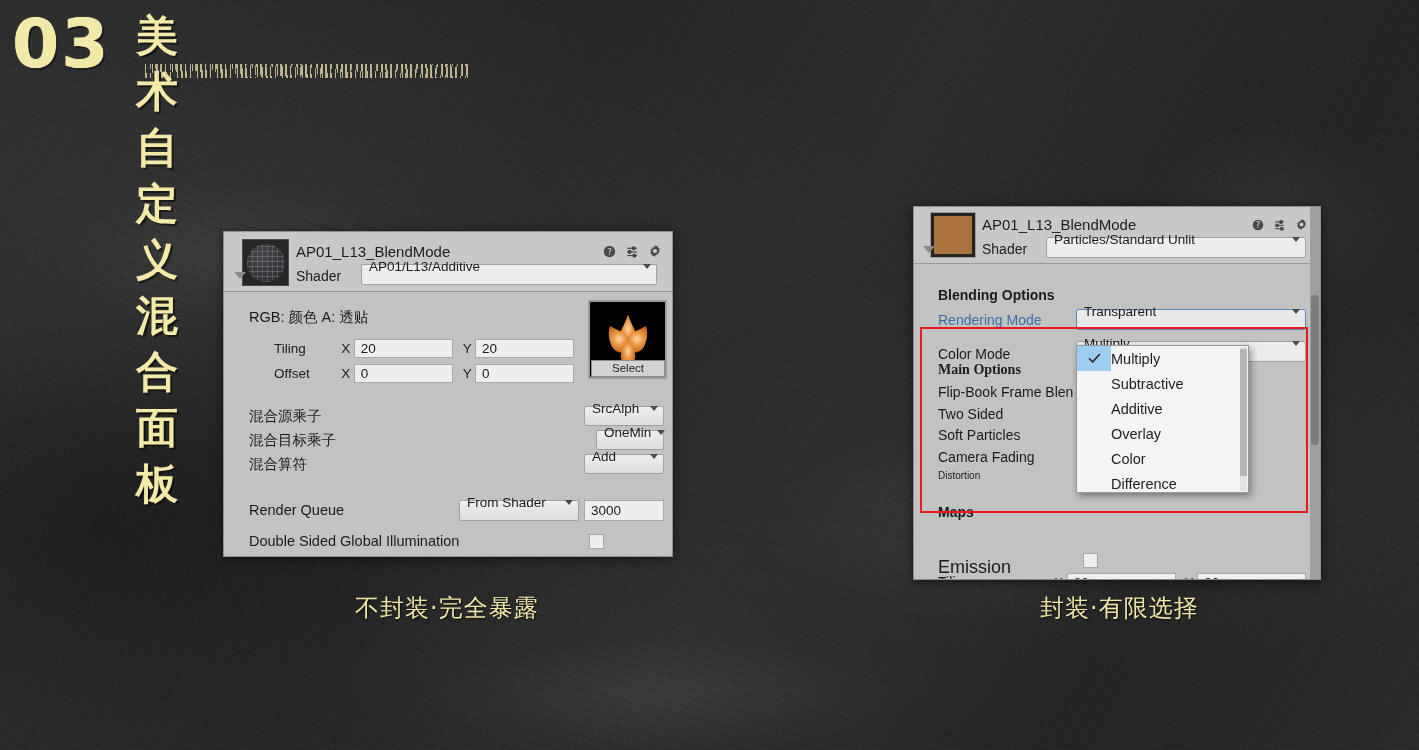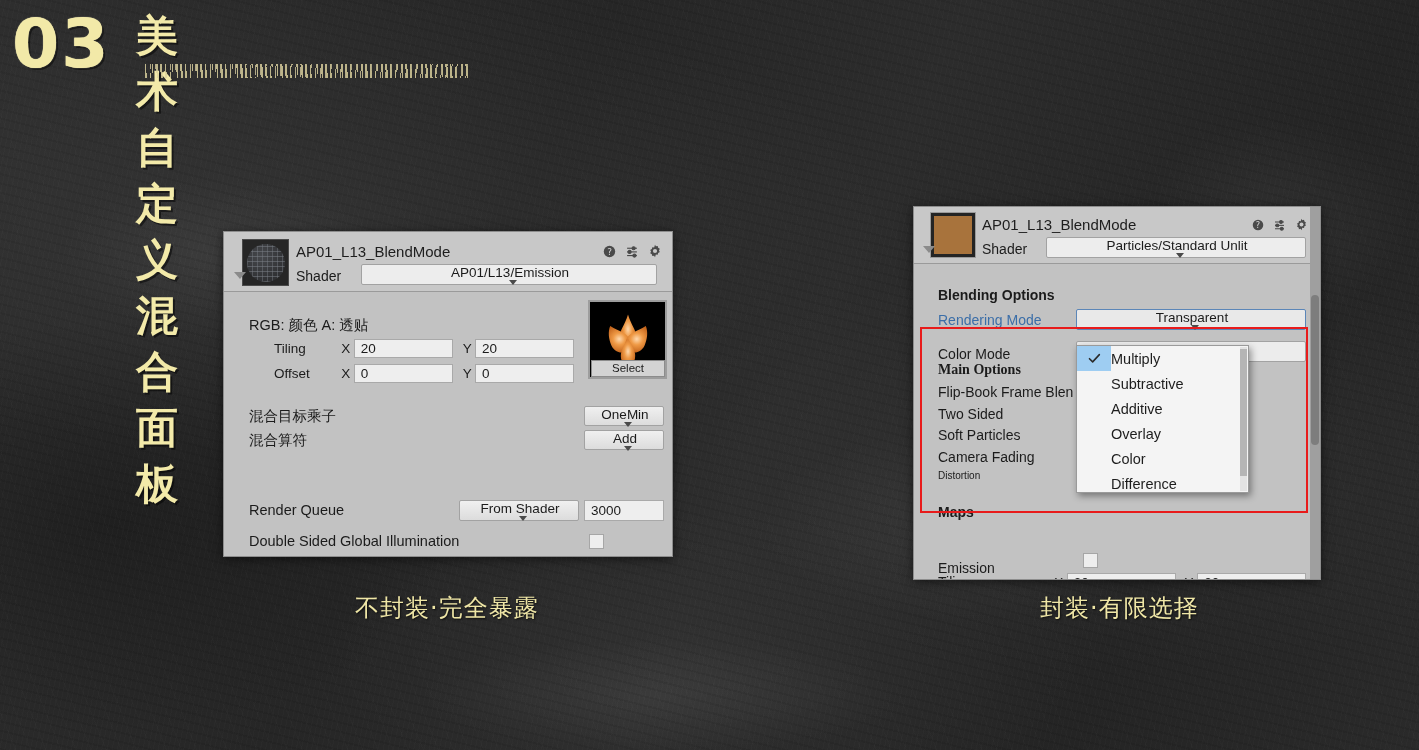--- a/index.html
+++ b/index.html
@@ -93,21 +93,21 @@
   }
   .field {
     background: #eeeeee; border: 1px solid #a9a9a9;
     color: #1b1b1b; display: flex; align-items: center;
     padding: 0 6px; font-size: 13.5px;
   }
   .dropdown {
     background: linear-gradient(#f0f0f0, #dcdcdc);
     border: 1px solid #a2a2a2; border-radius: 2px;
     display: flex; align-items: center; justify-content: space-between;
-    padding: 0 5px 16px 7px; font-size: 13.5px; color: #1b1b1b; flex-direction: column;
+    padding: 0 5px 16px 7px; font-size: 13.5px; color: #1b1b1b;
   }
   .dd-caret {
     width: 0; height: 0; margin-left: 6px;
     border-left: 4.5px solid transparent; border-right: 4.5px solid transparent;
     border-top: 5px solid #4a4a4a;
   }
   .checkbox {
     background: #eeeeee; border: 1px solid #a6a6a6;
     width: 15px; height: 15px;
   }
@@ -247,28 +247,28 @@
       <span>
         <svg width="14" height="14" viewBox="0 0 16 16" fill="#4a4a4a">
           <path d="M8 0.8l1 1.9 2.1-.4.5 2.1 1.9 1-1 1.9 1 1.9-1.9 1-.5 2.1-2.1-.4L8 15.2 7 13.3l-2.1.4-.5-2.1-1.9-1 1-1.9-1-1.9 1.9-1 .5-2.1 2.1.4z"></path>
           <circle cx="8" cy="8" r="2.4" fill="#c8c8c8"></circle>
         </svg>
       </span>
     </div>
 
     <div class="lbl" style="position:absolute; left:72px; top:36px; font-size:14px;">Shader</div>
     <div class="dropdown" style="position:absolute; left:137px; top:32px; width:296px; height:21px; background:#ededed;">
-      <span>AP01/L13/Emission</span>
+      <span>AP01/L13/Additive</span>
       <span class="dd-caret"></span>
     </div>
   </div>
 
   <div style="position:absolute; left:0; top:60px; right:0; bottom:0;">
 
-    <div class="lbl" style="position:absolute; left:25px; top:24px; font-size:14.5px;">RGB: 颜色 A: 透贴</div>
+    <div class="lbl" style="position:absolute; left:25px; top:16px; font-size:14.5px;">RGB: 颜色 A: 透贴</div>
 
     <div class="tex-preview" style="left:364px; top:8px; width:79px; height:79px;">
       <svg class="trefoil" viewBox="0 0 100 100">
         <defs>
           <radialGradient id="tg" cx="50%" cy="45%" r="60%">
             <stop offset="0%" stop-color="#ffd9ae"></stop>
             <stop offset="42%" stop-color="#ef9a46"></stop>
             <stop offset="100%" stop-color="#c2621a"></stop>
           </radialGradient>
         </defs>
@@ -293,22 +293,29 @@
     <div style="position:absolute; left:50px; top:71px; width:300px; height:20px; display:flex; align-items:center;">
       <span class="lbl" style="width:76px;">Offset</span>
       <span class="lbl" style="width:14px;">X</span>
       <span class="field" style="width:110px; height:19px;">0</span>
       <span class="lbl" style="width:14px; margin-left:10px;">Y</span>
       <span class="field" style="width:110px; height:19px;">0</span>
     </div>
 
     <div style="position:absolute; left:25px; top:112px; right:8px;">
       <div style="display:flex; align-items:center; height:24px;">
+        <span class="lbl" style="flex:1; font-size:14.5px;">混合源乘子</span>
+        <span class="dropdown" style="width:80px; height:20px;">
+          <span>SrcAlph</span>
+          <span class="dd-caret"></span>
+        </span>
+      </div>
+      <div style="display:flex; align-items:center; height:24px;">
         <span class="lbl" style="flex:1; font-size:14.5px;">混合目标乘子</span>
-        <span class="dropdown" style="width:80px; height:20px;">
+        <span class="dropdown" style="width:68px; height:20px;">
           <span>OneMin</span>
           <span class="dd-caret"></span>
         </span>
       </div>
       <div style="display:flex; align-items:center; height:24px;">
         <span class="lbl" style="flex:1; font-size:14.5px;">混合算符</span>
         <span class="dropdown" style="width:80px; height:20px;">
           <span>Add</span>
           <span class="dd-caret"></span>
         </span>
@@ -397,21 +404,21 @@
       <div class="lbl" style="height:21.5px; font-size:14px;">Two Sided</div>
       <div class="lbl" style="height:21.5px; font-size:14px;">Soft Particles</div>
       <div class="lbl" style="height:21.5px; font-size:14px;">Camera Fading</div>
       <div class="lbl" style="height:21.5px; font-size:10px;">Distortion</div>
     </div>
 
     <div class="sec-title" style="position:absolute; left:24px; top:240px; font-size:14px;">Maps</div>
 
 
     <div style="position:absolute; left:24px; top:286px; right:14px; display:flex; align-items:center; height:20px;">
-      <span class="lbl" style="width:145px; font-size:14px;margin-top:15px;">Emission</span>
+      <span class="lbl" style="width:145px; font-size:18px;margin-top:15px;">Emission</span>
       <span class="checkbox"></span>
     </div>
 
     <div style="position:absolute; left:24px; top:308px; right:14px; display:flex; align-items:center; height:20px;">
       <span class="lbl" style="width:120px; font-size:14px;">Tiling</span>
       <span class="lbl" style="width:13px;">X</span>
       <span class="field" style="width:112px; height:19px;">20</span>
       <span class="lbl" style="width:13px; margin-left:9px;">Y</span>
       <span class="field" style="width:112px; height:19px;">20</span>
     </div>

